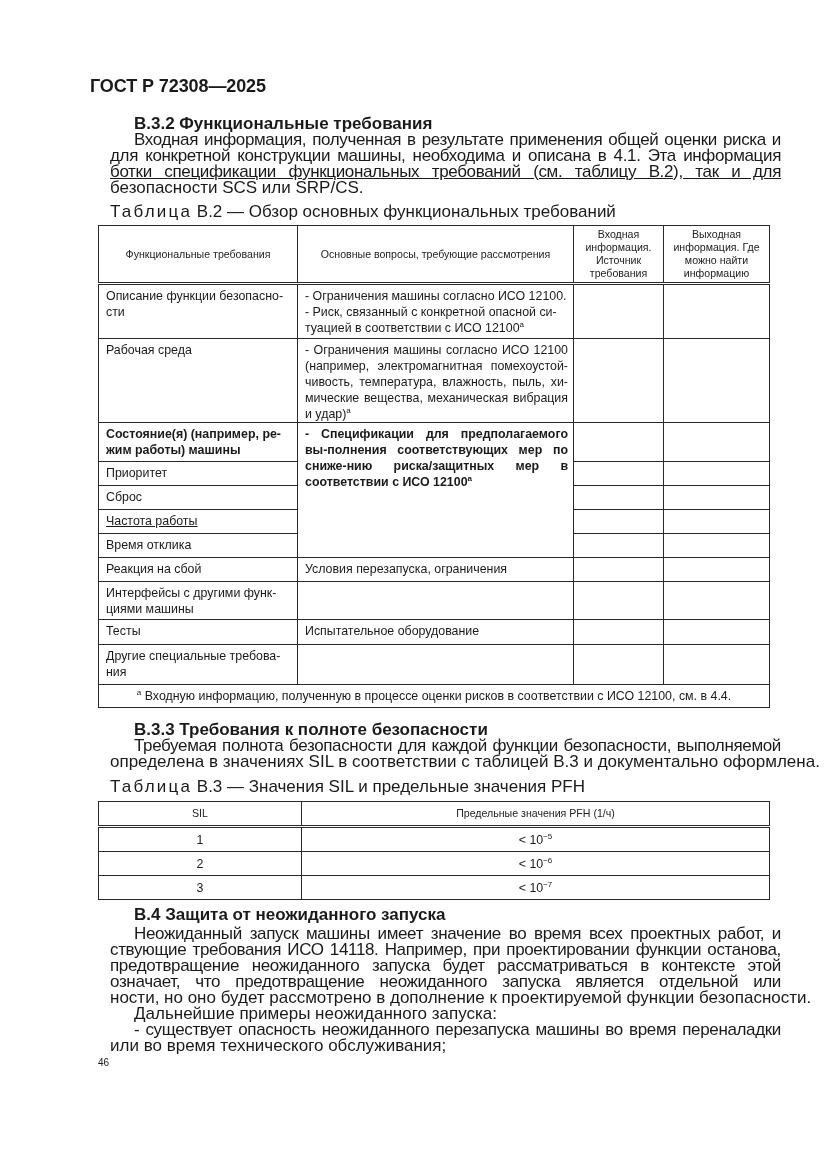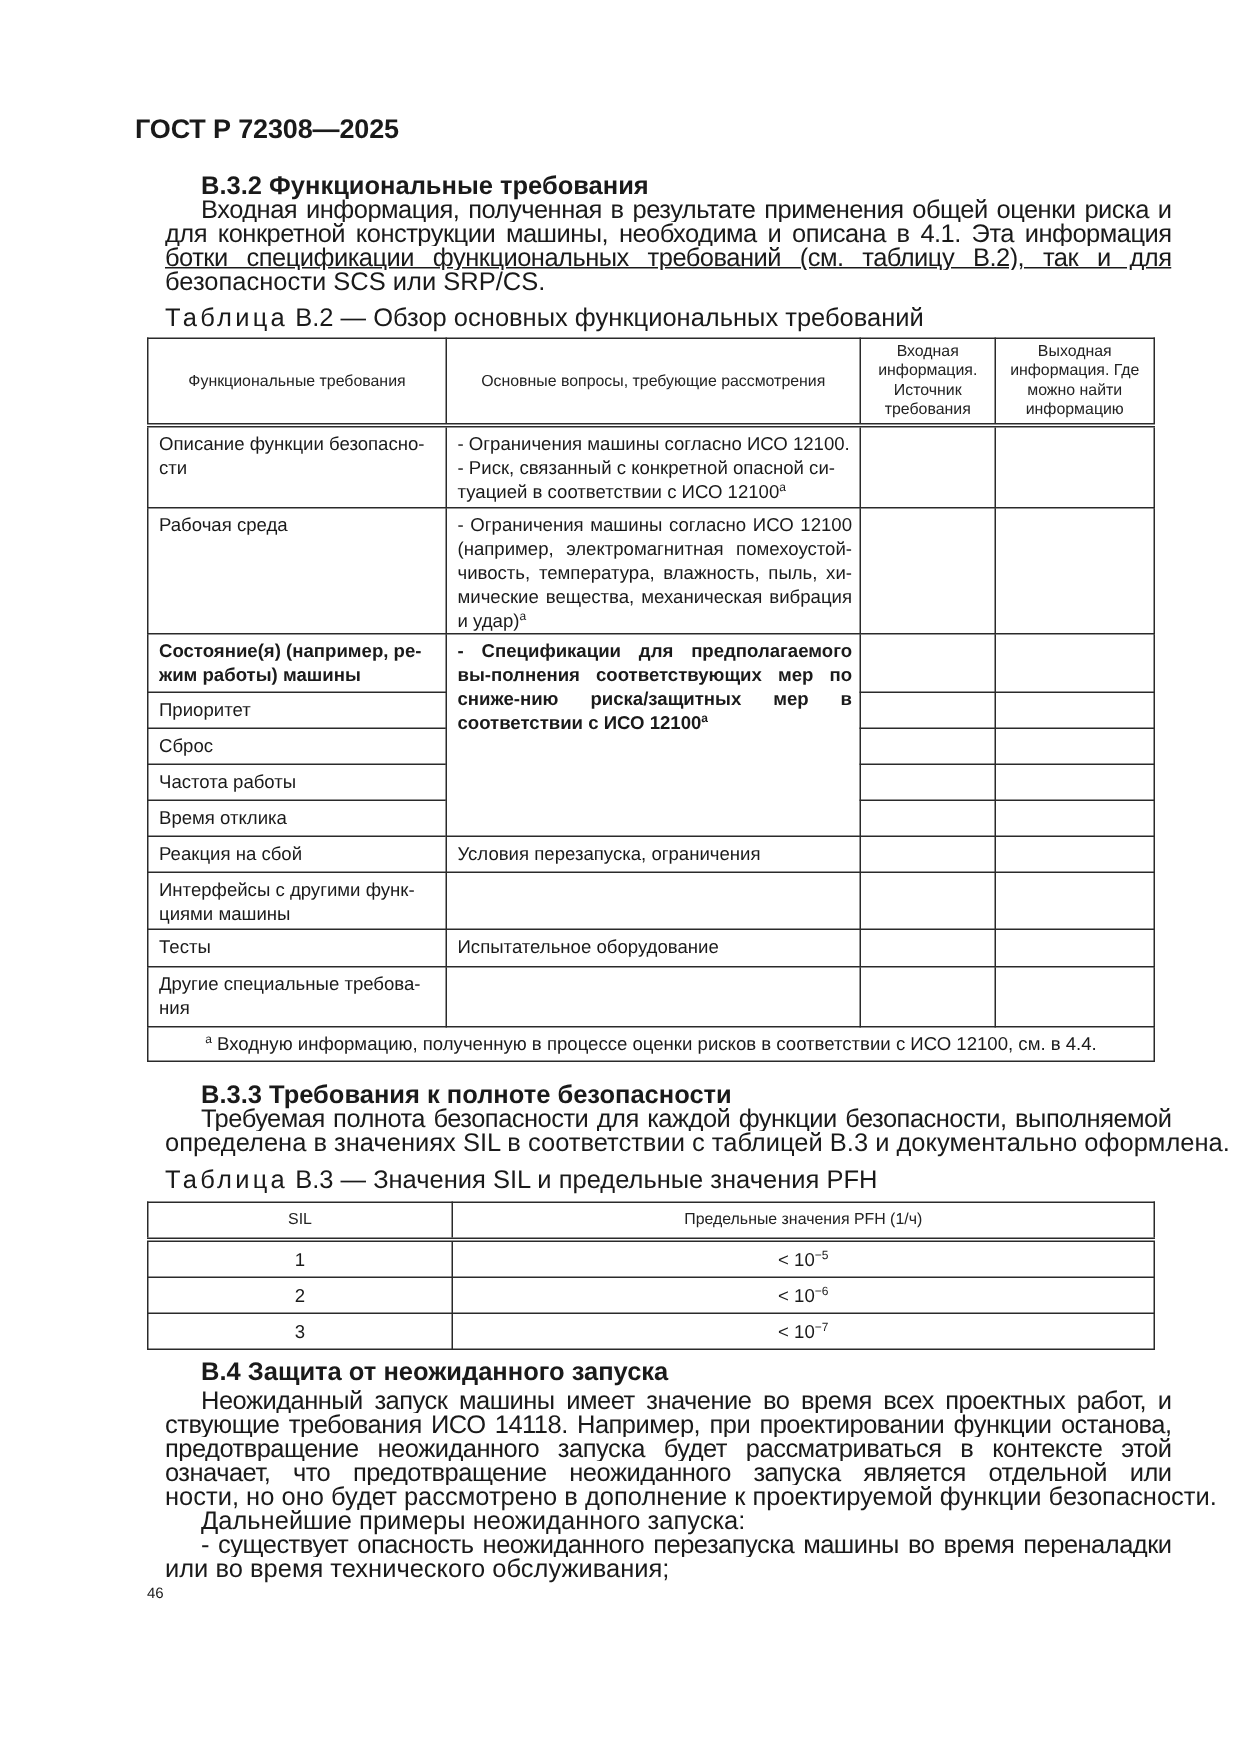--- a/index.html
+++ b/index.html
@@ -100,21 +100,21 @@
       <td></td>
         <td></td>
     </tr>
     <tr style="height:24px;">
       <td>
           <div class="cell">Сброс</div>
         </td>
       <td></td>
         <td></td>
     </tr>
-    <tr style="height:24px;">
+    <tr style="height:24px;text-decoration:underline;">
       <td>
           <div class="cell">Частота работы</div>
         </td>
       <td></td>
         <td></td>
     </tr>
     <tr style="height:24px;">
       <td>
           <div class="cell">Время отклика</div>
         </td>

